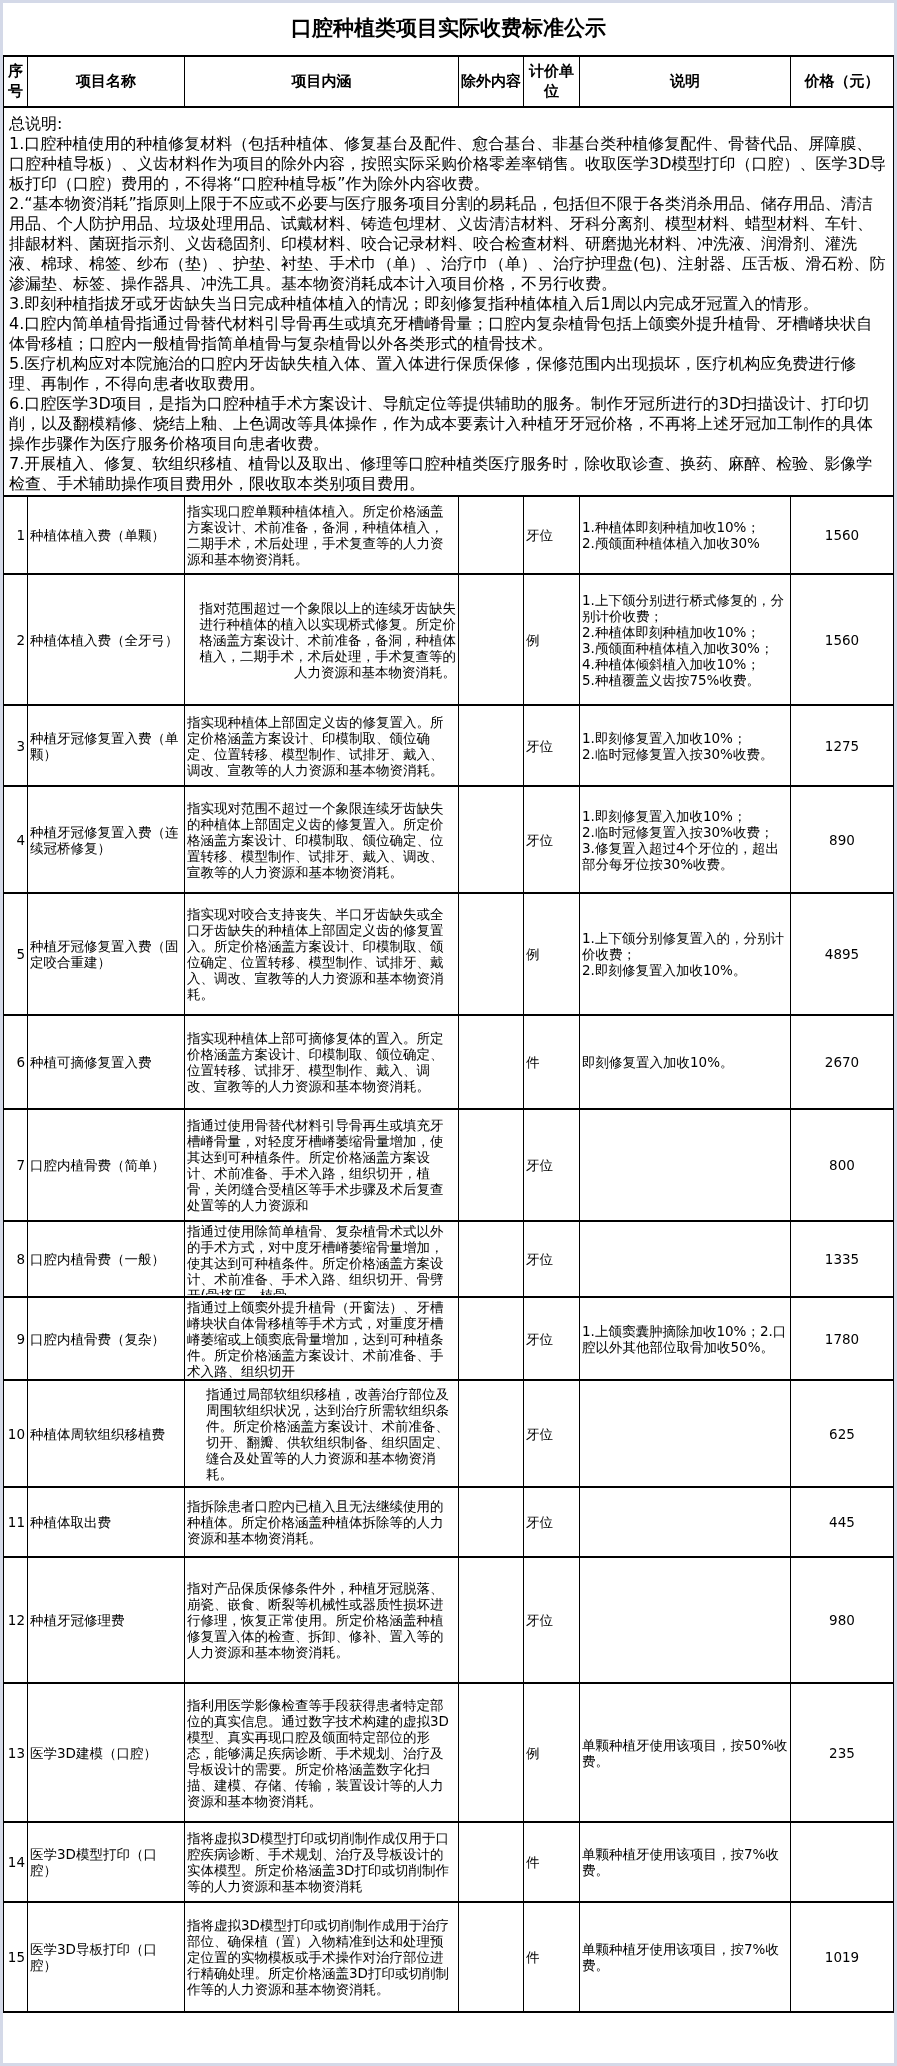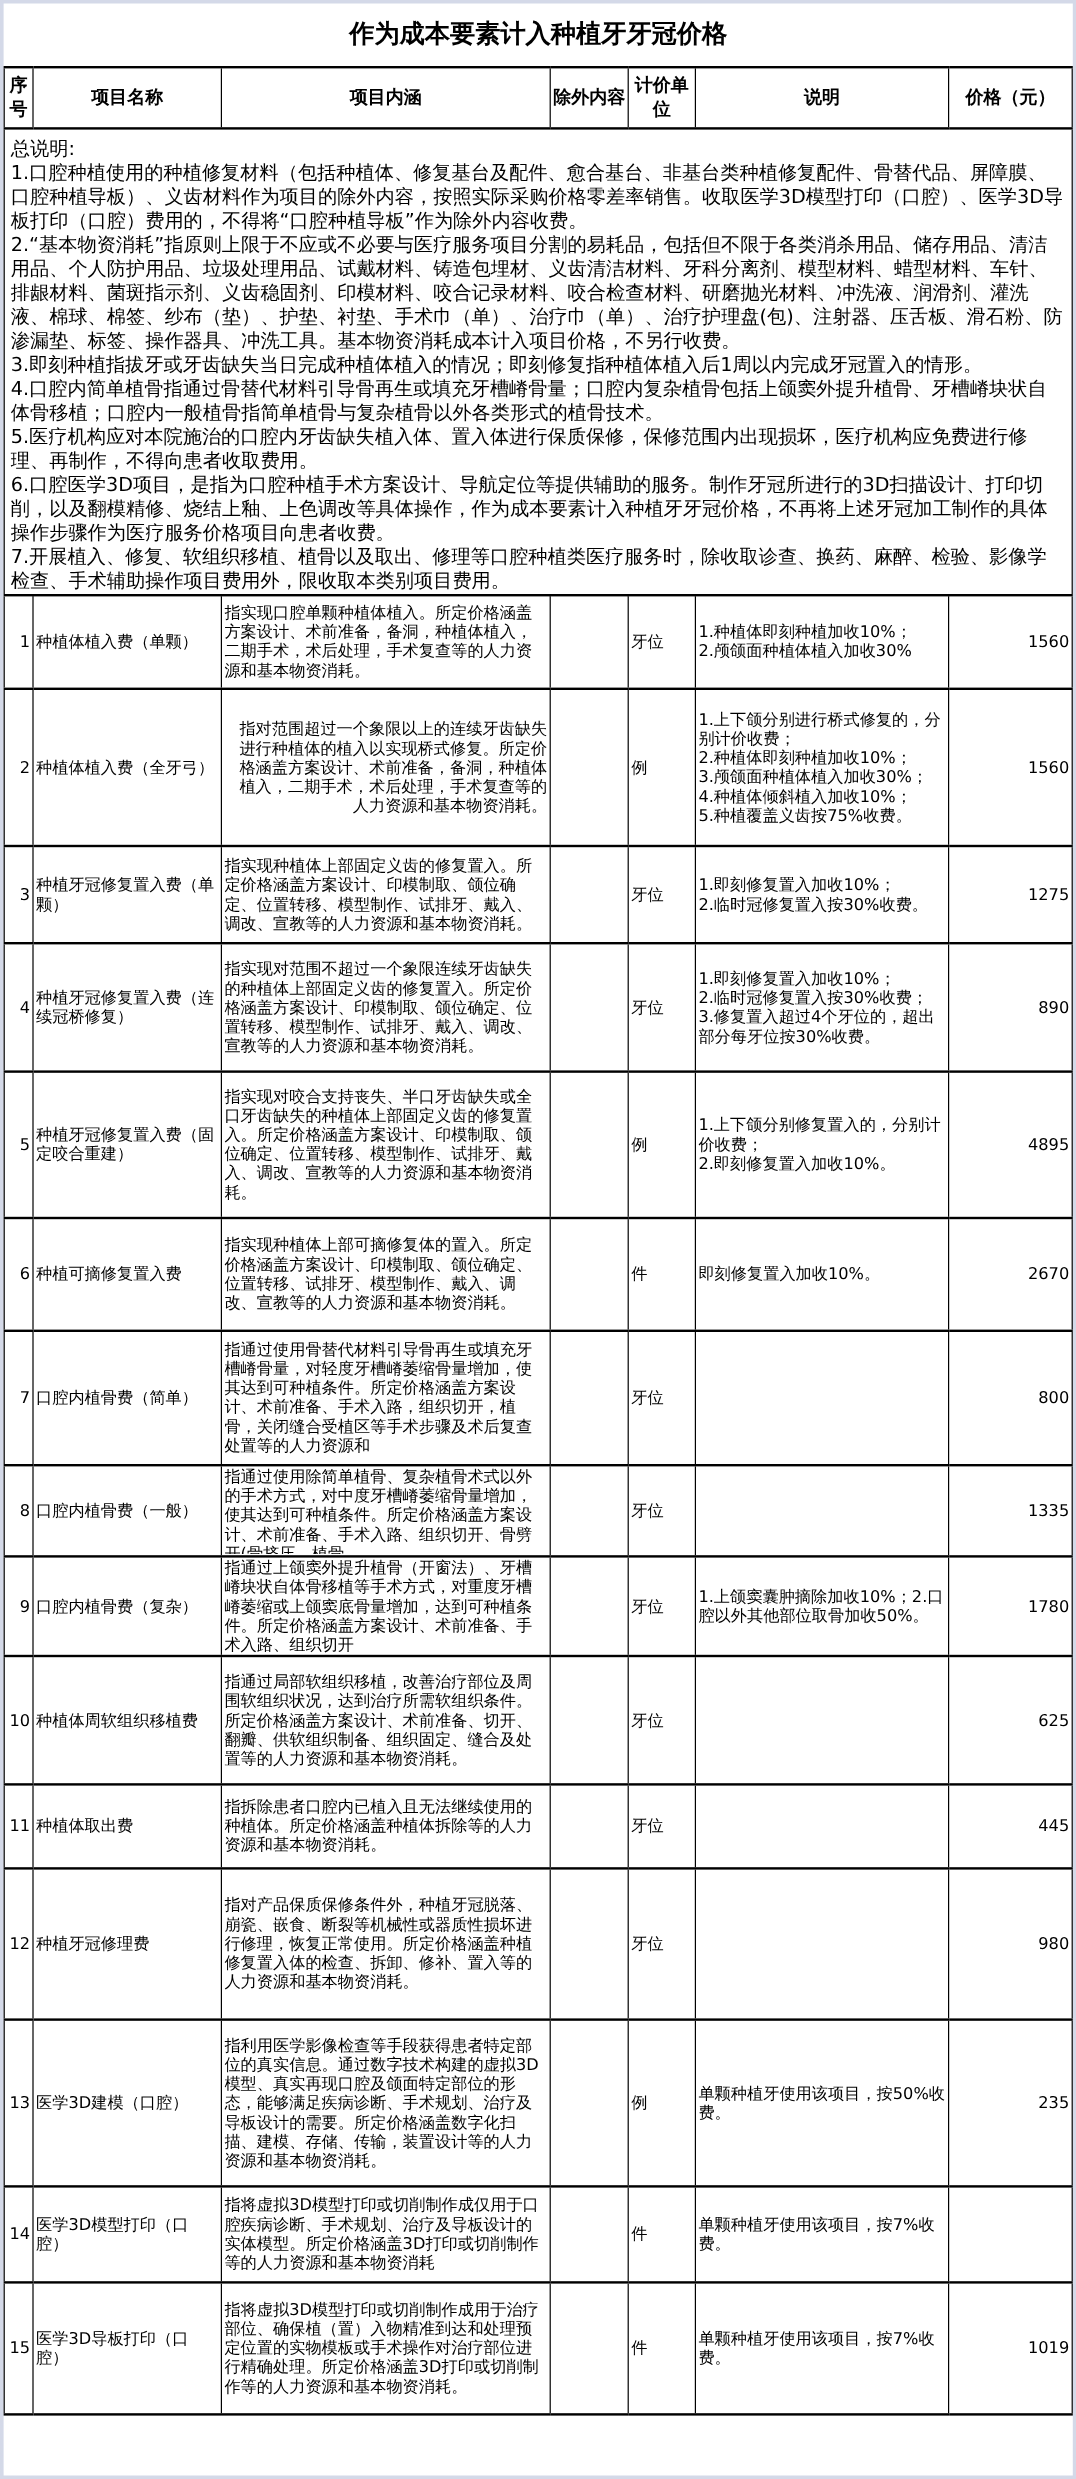--- a/index.html
+++ b/index.html
@@ -55,41 +55,41 @@
     font-size:16px;
     line-height:20px;
   }
   tbody td{
     font-size:13.5px;
     line-height:16px;
     vertical-align:middle;
   }
   td.c-no{ text-align:right; padding-right:2px; }
   td.c-name{ text-align:left; padding-left:2px; }
-  td.c-price{ text-align:right; padding-left:3px;margin-left:12px; }
+  td.c-price{ text-align:center; padding-left:3px;margin-left:12px; }
   .clip{
     overflow:hidden;
     white-space:pre-wrap;
   }
   .footer{
     width:897px;
     border-bottom:2px solid #000;
     box-sizing:border-box;
     height:33px;
     display:flex;
     align-items:center;
     padding-left:5px;
     font-size:14.5px;
   }
 </style>
 </head>
 <body>
 
 <div class="page">
-  <div class="title">作为成本要素计入种植牙牙冠价格</div>
+  <div class="title">口腔种植类项目实际收费标准公示</div>
 
   <table class="fee">
     <colgroup>
       <col style="width:24px">
       <col style="width:157px">
       <col style="width:274px">
       <col style="width:65px">
       <col style="width:56px">
       <col style="width:211px">
       <col style="width:103px">
@@ -242,21 +242,21 @@
           <td class="c-unit">牙位</td>
           <td class="c-note">
             <div class="clip" style="max-height: 79px;">1.上颌窦囊肿摘除加收10%；2.口腔以外其他部位取骨加收50%。</div>
           </td>
           <td class="c-price">1780</td>
         </tr>
         <tr style="height: 107px;">
           <td class="c-no">10</td>
           <td class="c-name">种植体周软组织移植费</td>
           <td class="c-content">
-            <div class="clip" style="max-height: 103px;">指通过局部软组织移植，改善治疗部位及周围软组织状况，达到治疗所需软组织条件。所定价格涵盖方案设计、术前准备、切开、翻瓣、供软组织制备、组织固定、缝合及处置等的人力资源和基本物资消耗。</div>
+            <div class="clip" style="max-height: 103px; margin-left: 19px;">指通过局部软组织移植，改善治疗部位及周围软组织状况，达到治疗所需软组织条件。所定价格涵盖方案设计、术前准备、切开、翻瓣、供软组织制备、组织固定、缝合及处置等的人力资源和基本物资消耗。</div>
           </td>
           <td class="c-excl"></td>
           <td class="c-unit">牙位</td>
           <td class="c-note">
             <div class="clip" style="max-height: 103px;"></div>
           </td>
           <td class="c-price">625</td>
         </tr>
         <tr style="height: 70px;">
           <td class="c-no">11</td>

